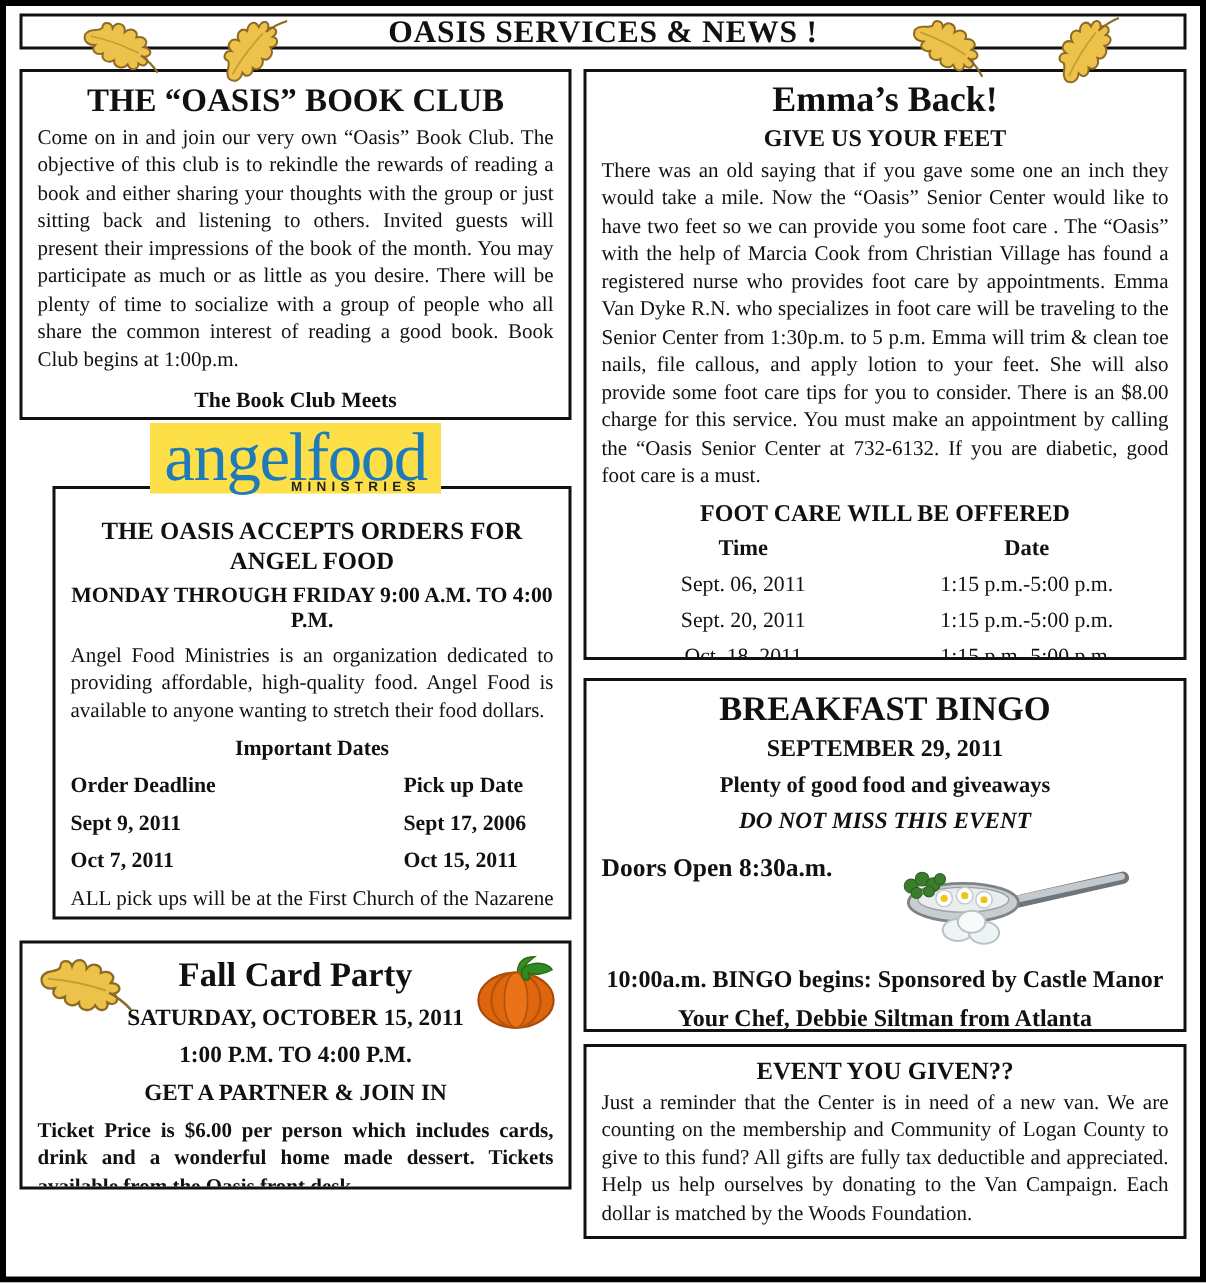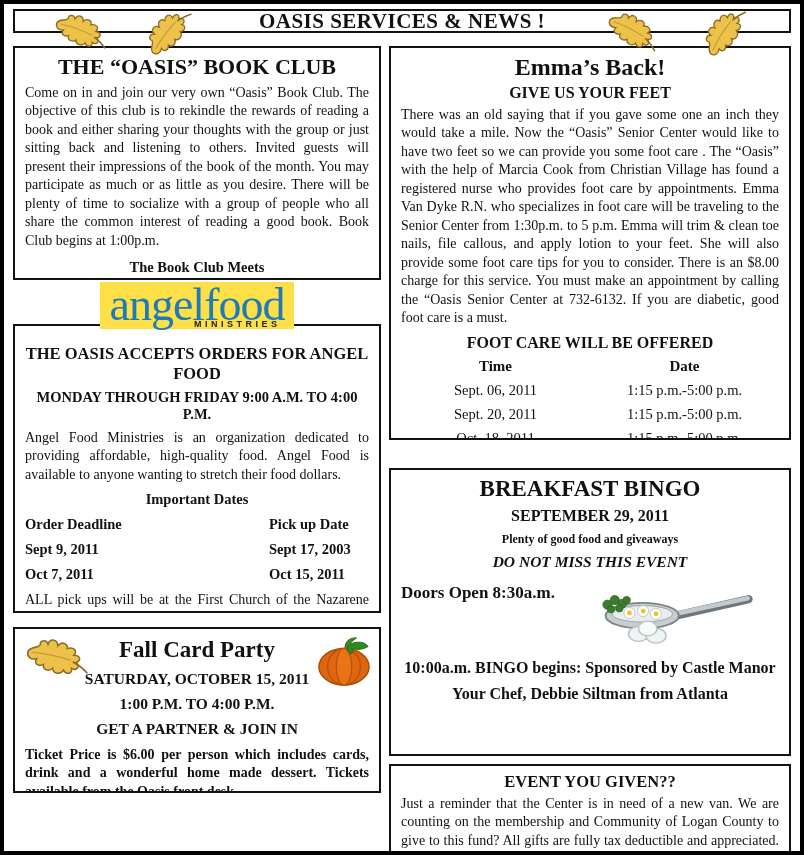--- a/index.html
+++ b/index.html
@@ -39,21 +39,21 @@
   h2.sec-title { font-size:22px; font-weight:bold; text-align:center; margin:2px 0 4px 0; }
   
   .book-club { height:234px; }
   .book-club .meets { font-weight:bold; text-align:center; font-size:14.5px; margin-top:9px; }
   
   .angelfood-logo { position:relative; z-index:2; text-align:center; height:54px; margin-top:2px; margin-bottom:-12px; }
   .angelfood-logo .logo-inner { display:inline-block; background:#fde047; padding:0 10px; line-height:1; }
   .logo-word { font-size:46px; color:#1e7ab8; letter-spacing:-1px; font-family:"Liberation Serif",serif; }
   .logo-sub { font-family:"Liberation Sans","DejaVu Sans",sans-serif; font-size:9px; font-weight:bold;
               letter-spacing:3.5px; color:#222; text-align:right; margin-top:-8px; padding-right:4px; }
-  .angelfood-box { height:289px; position:relative; z-index:1; }
+  .angelfood-box { height:289px; position:relative; z-index:1;margin-left:22px; }
   .angelfood-box .head1 { font-size:16.5px; font-weight:bold; text-align:center; margin-top:14px; }
   .angelfood-box .head2 { font-size:14.5px; font-weight:bold; text-align:center; margin:5px 0 6px 0; }
   .imp-dates { font-weight:bold; text-align:center; font-size:14.5px; margin-top:7px; }
   .af-table { display:grid; grid-template-columns:1fr 100px; font-weight:bold; font-size:14.5px;
               row-gap:8px; margin-top:8px; }
   .af-note { margin-top:8px; }
   
   .fall-card { margin-top:14px; height:166px; position:relative; }
   .fall-card .fc-title { font-size:23px; font-weight:bold; text-align:center; margin-top:4px; }
   .fall-card .fc-line { font-size:15.5px; font-weight:bold; text-align:center; margin-top:7px; }
@@ -62,24 +62,24 @@
   .fc-pumpkin { position:absolute; right:6px; top:4px; width:58px; height:54px; }
   
   .emma { height:394px; }
   .emma .em-title { font-size:24px; font-weight:bold; text-align:center; margin-top:2px; }
   .emma .em-sub { font-size:16px; font-weight:bold; text-align:center; margin:3px 0 4px 0; }
   .emma .offer { font-size:16px; font-weight:bold; text-align:center; margin-top:6px; }
   .foot-table { display:grid; grid-template-columns:1fr 1fr; text-align:center; font-size:14.5px;
                 row-gap:7px; margin-top:6px; }
   .foot-table .hdr { font-weight:bold; font-size:15px; }
   
-  .bingo { margin-top:28px; height:288px; }
+  .bingo { margin-top:12px; height:236px; }
   .bingo .bg-title { font-size:23px; font-weight:bold; text-align:center; margin-top:2px; }
   .bingo .bg-date  { font-size:16px; font-weight:bold; text-align:center; margin-top:5px; }
-  .bingo .bg-line1 { font-size:12px; font-weight:bold; text-align:center; margin-top:7px; }
+  .bingo .bg-line1 { font-size:15px; font-weight:bold; text-align:center; margin-top:7px; }
   .bingo .bg-line2 { font-size:15.5px; font-weight:bold; font-style:italic; text-align:center; margin-top:6px; }
   .bingo-mid { display:flex; align-items:flex-start; margin-top:8px; }
   .bingo-mid .times { flex:1; }
   .bingo-mid .t-line { font-size:17px; font-weight:bold; margin-top:4px; }
   .bingo-mid .t-line + .t-line { margin-top:12px; }
   .pan { width:190px; height:66px; margin-right:6px; }
   .bingo .bg-bottom { font-size:16px; font-weight:bold; text-align:center; margin-top:14px; }
   .bingo .bg-chef   { font-size:16px; font-weight:bold; text-align:center; margin-top:8px; }
   
   .given { margin-top:8px; height:130px; }
@@ -168,21 +168,21 @@
 
       <div class="box angelfood-box">
         <div class="head1">THE OASIS  ACCEPTS ORDERS FOR ANGEL FOOD</div>
         <div class="head2">MONDAY THROUGH FRIDAY 9:00 A.M. TO 4:00 P.M.</div>
         <p class="body-text just">Angel Food Ministries is an organization dedicated to providing affordable, high-quality food. Angel Food is available to anyone wanting to stretch their food dollars.</p>
         <div class="imp-dates">Important Dates</div>
         <div class="af-table">
           <div>Order Deadline</div>
           <div>Pick up Date</div>
           <div>Sept 9, 2011</div>
-          <div>Sept 17, 2003</div>
+          <div>Sept 17, 2006</div>
           <div>Oct 7, 2011</div>
           <div>Oct 15, 2011</div>
         </div>
         <p class="body-text just af-note"><span> ALL pick ups will be at the First Church of the Nazarene 2501   Woodlawn Road Lincoln, Illinois from 7:45 a.m. till 9:00 a.m. on the dates listed above. For more details you may contact. The “Oasis” at  </span></p>
       </div>
 
       <div class="box fall-card">
         <svg class="fc-leaf">
             <use href="#oakleaf"></use>
           </svg>

